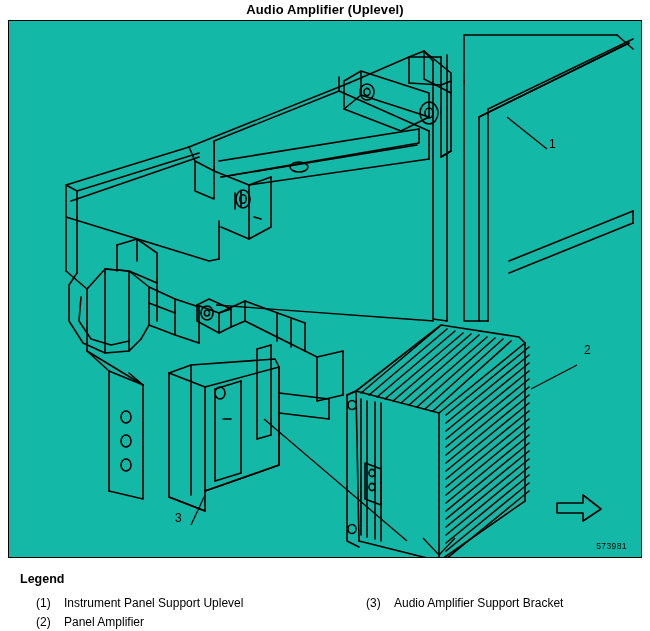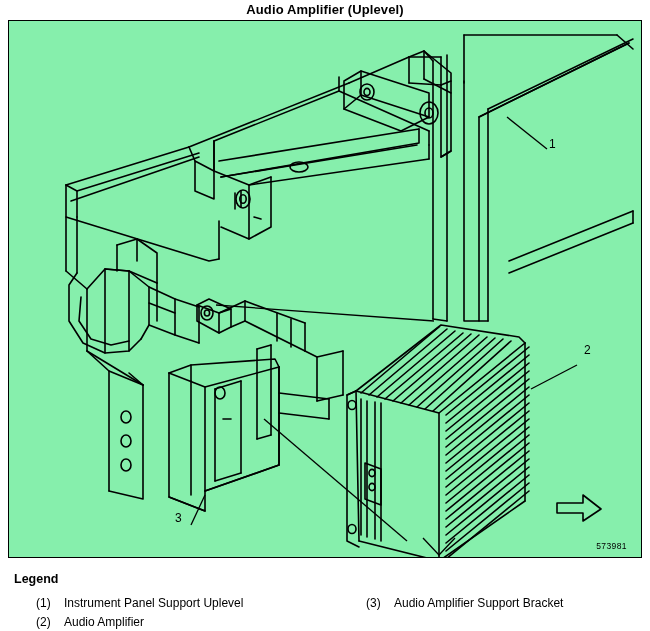--- a/index.html
+++ b/index.html
@@ -32,41 +32,41 @@
   }
   .figure-frame {
     position: absolute;
     left: 8px;
     top: 20px;
     width: 634px;
     height: 538px;
     border: 1px solid #000;
     box-sizing: border-box;
     overflow: hidden;
-    background: #86efac;
+    background: #14b8a6;
   }
   .figure-frame svg {
     display: block;
   }
   .fig-id {
     position: absolute;
     right: 14px;
     bottom: 6px;
     font-size: 8.5px;
     letter-spacing: 0.4px;
     color: #000;
   }
   .callout {
     position: absolute;
     font-size: 12px;
     font-family: "Liberation Sans", sans-serif;
   }
   .legend-title {
     position: absolute;
-    left: 14px;
+    left: 20px;
     top: 572px;
     font-size: 12.5px;
     font-weight: bold;
   }
   .legend-list {
     position: absolute;
     left: 36px;
     top: 596px;
     width: 600px;
     font-size: 12px;
@@ -321,21 +321,21 @@
   <div class="legend-title">Legend</div>
 
   <div class="legend-list">
     <div class="legend-col left">
       <div class="legend-item">
         <span class="legend-num">(1)</span>
         <span class="legend-text">Instrument Panel Support Uplevel</span>
       </div>
       <div class="legend-item">
         <span class="legend-num">(2)</span>
-        <span class="legend-text">Audio Amplifier</span>
+        <span class="legend-text">Panel Amplifier</span>
       </div>
     </div>
     <div class="legend-col right">
       <div class="legend-item">
         <span class="legend-num">(3)</span>
         <span class="legend-text">Audio Amplifier Support Bracket</span>
       </div>
     </div>
   </div>
 

